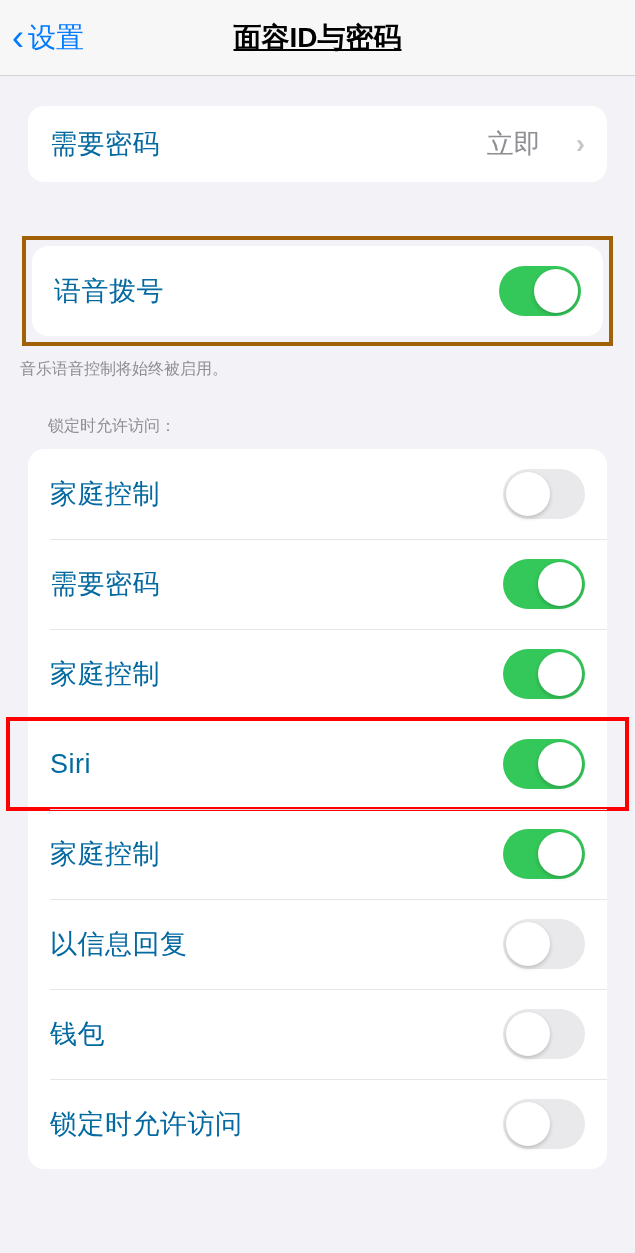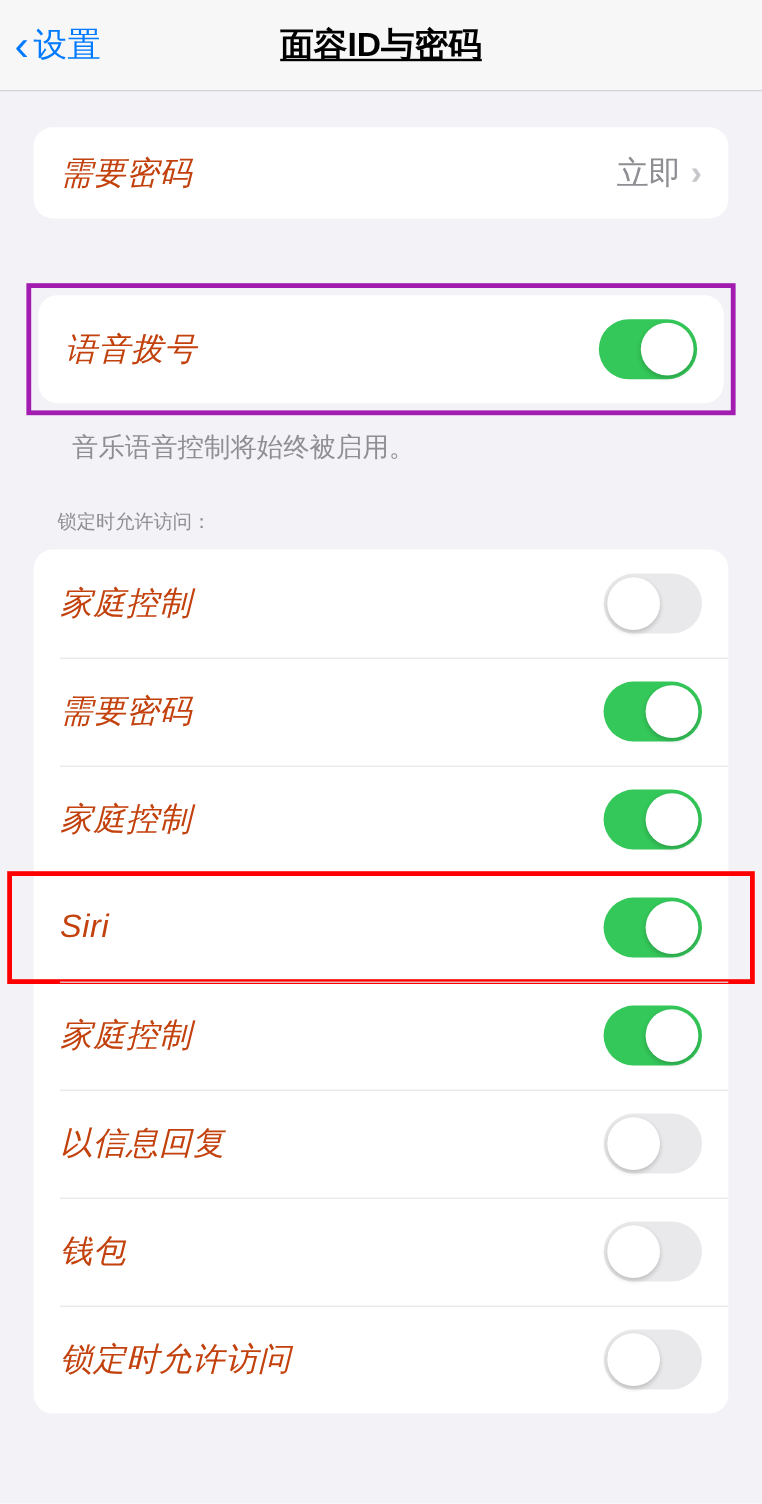--- a/index.html
+++ b/index.html
@@ -69,32 +69,32 @@
       content: "";
       position: absolute;
       top: 0;
       left: 22px;
       right: 0;
       height: 1px;
       background: #e5e5ea;
     }
     .row-label {
       font-size: 27px;
-      color: #c2410c;
+      color: #0369a1;
       letter-spacing: 0.5px;
-      font-style: italic;
     }
     .row-value {
       font-size: 27px;
       color: #8e8e93;
       margin-right: 8px;
     }
     .row-right {
       display: flex;
       align-items: center;
+      gap: 27px;
     }
     .chevron-right {
       color: #c7c7cc;
       font-size: 28px;
       font-weight: 600;
     }
     .toggle {
       width: 82px;
       height: 50px;
       border-radius: 25px;
@@ -117,32 +117,32 @@
       top: 3px;
       box-shadow: 0 2px 4px rgba(0,0,0,0.2);
     }
     .toggle.on .toggle-knob {
       right: 3px;
     }
     .toggle.off .toggle-knob {
       left: 3px;
     }
     .footer-text {
-      font-size: 22px;
+      font-size: 16px;
       color: #8e8e93;
-      padding: 12px 60px;
+      padding: 12px 20px;
       line-height: 1.4;
     }
     .section-header {
       font-size: 16px;
       color: #8e8e93;
       padding: 24px 48px 12px;
     }
     .highlight-box {
-      border: 4px solid #a21caf;
+      border: 4px solid #a16207;
       margin: 0 22px;
       border-radius: 0;
     }
     .highlight-box .group {
       margin: 0 6px;
     }
     .nested-highlight {
       position: relative;
     }
     .nested-highlight::after {

